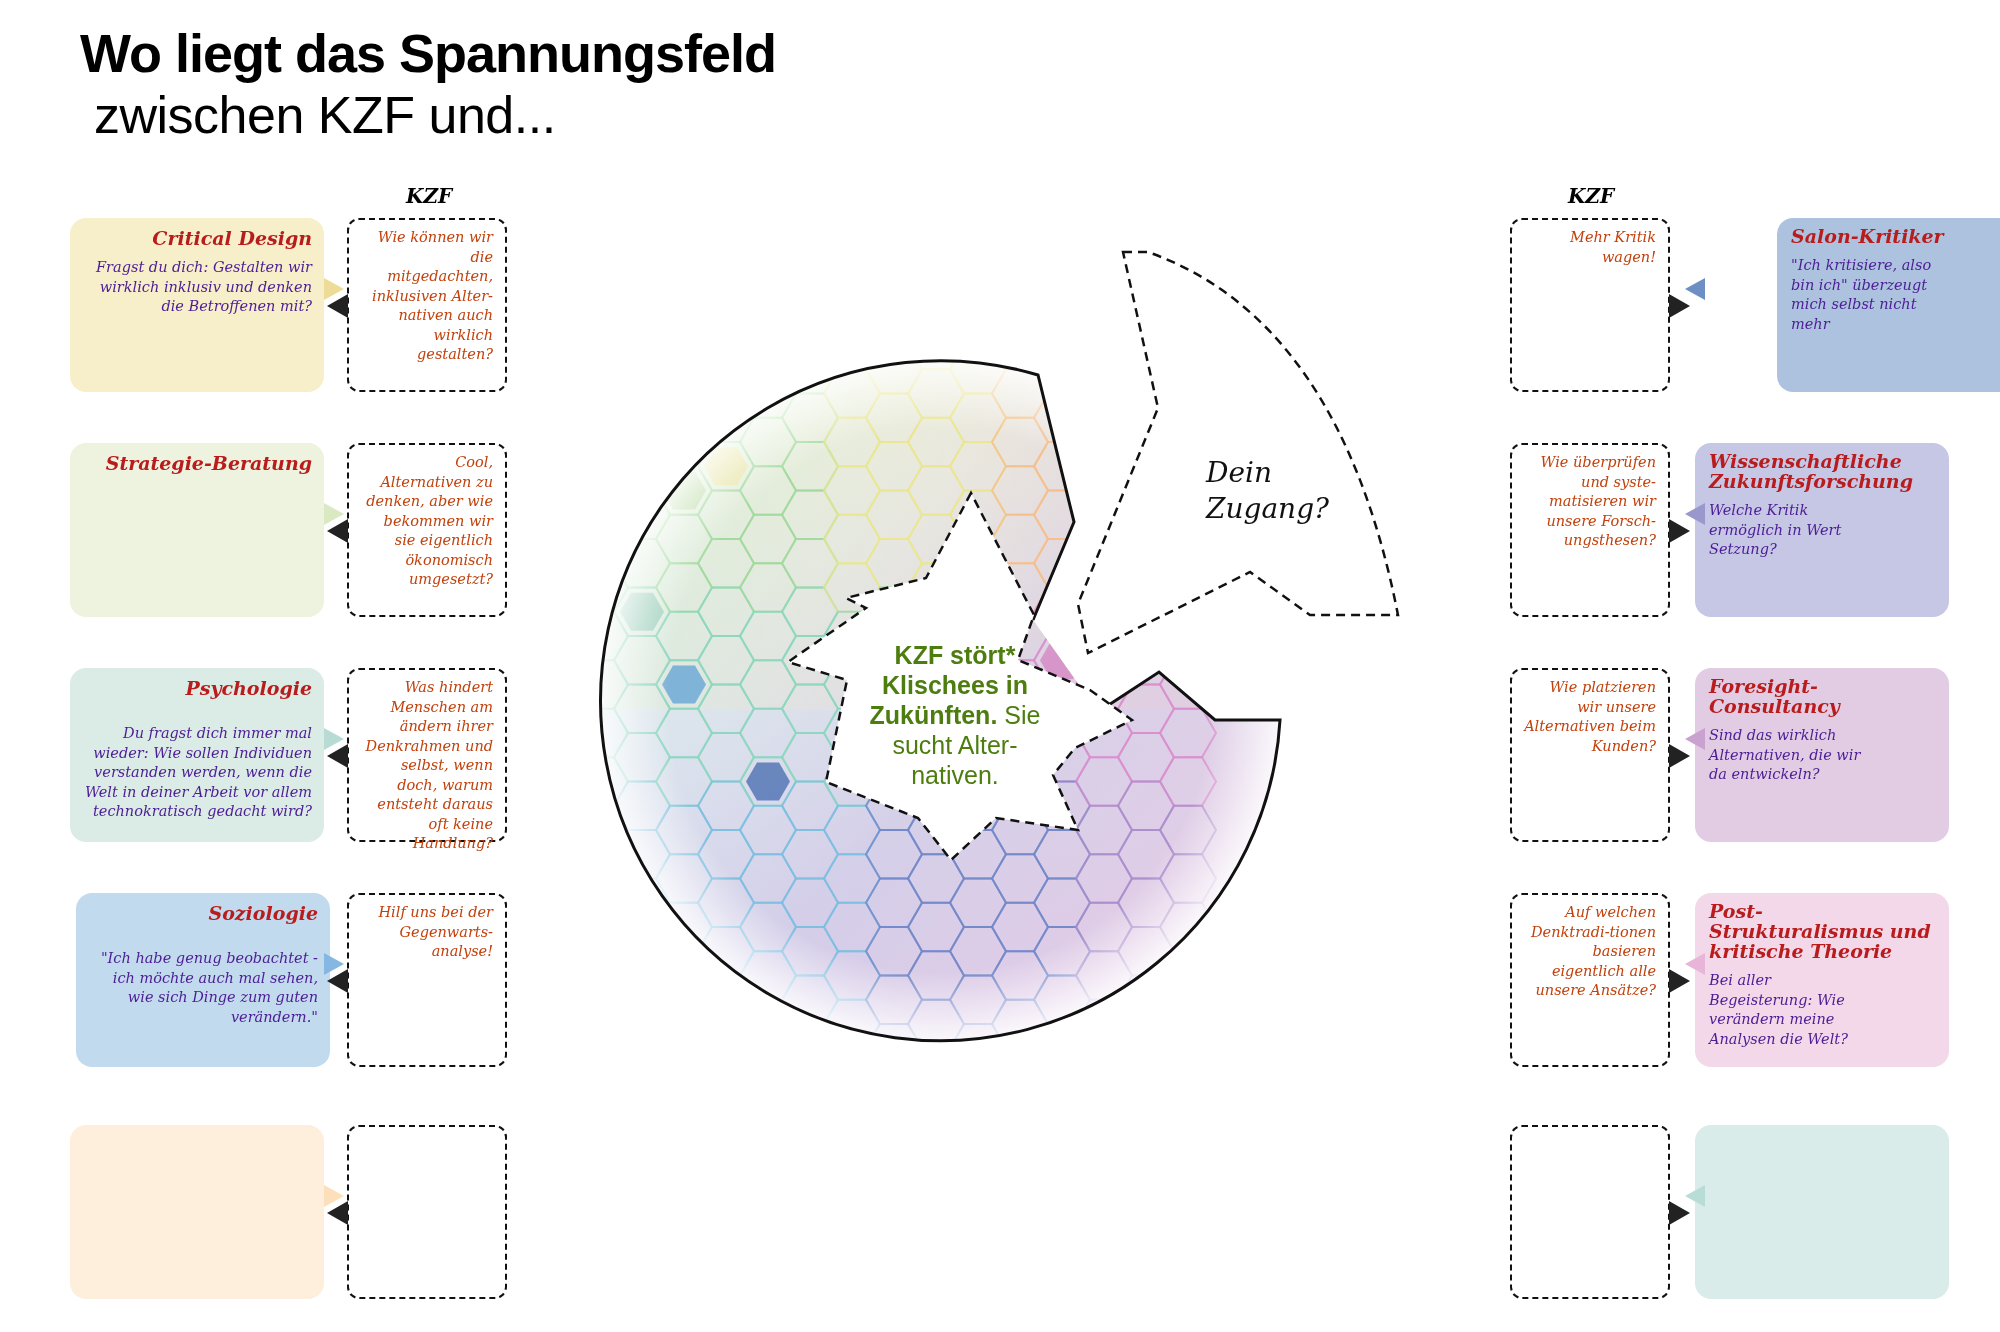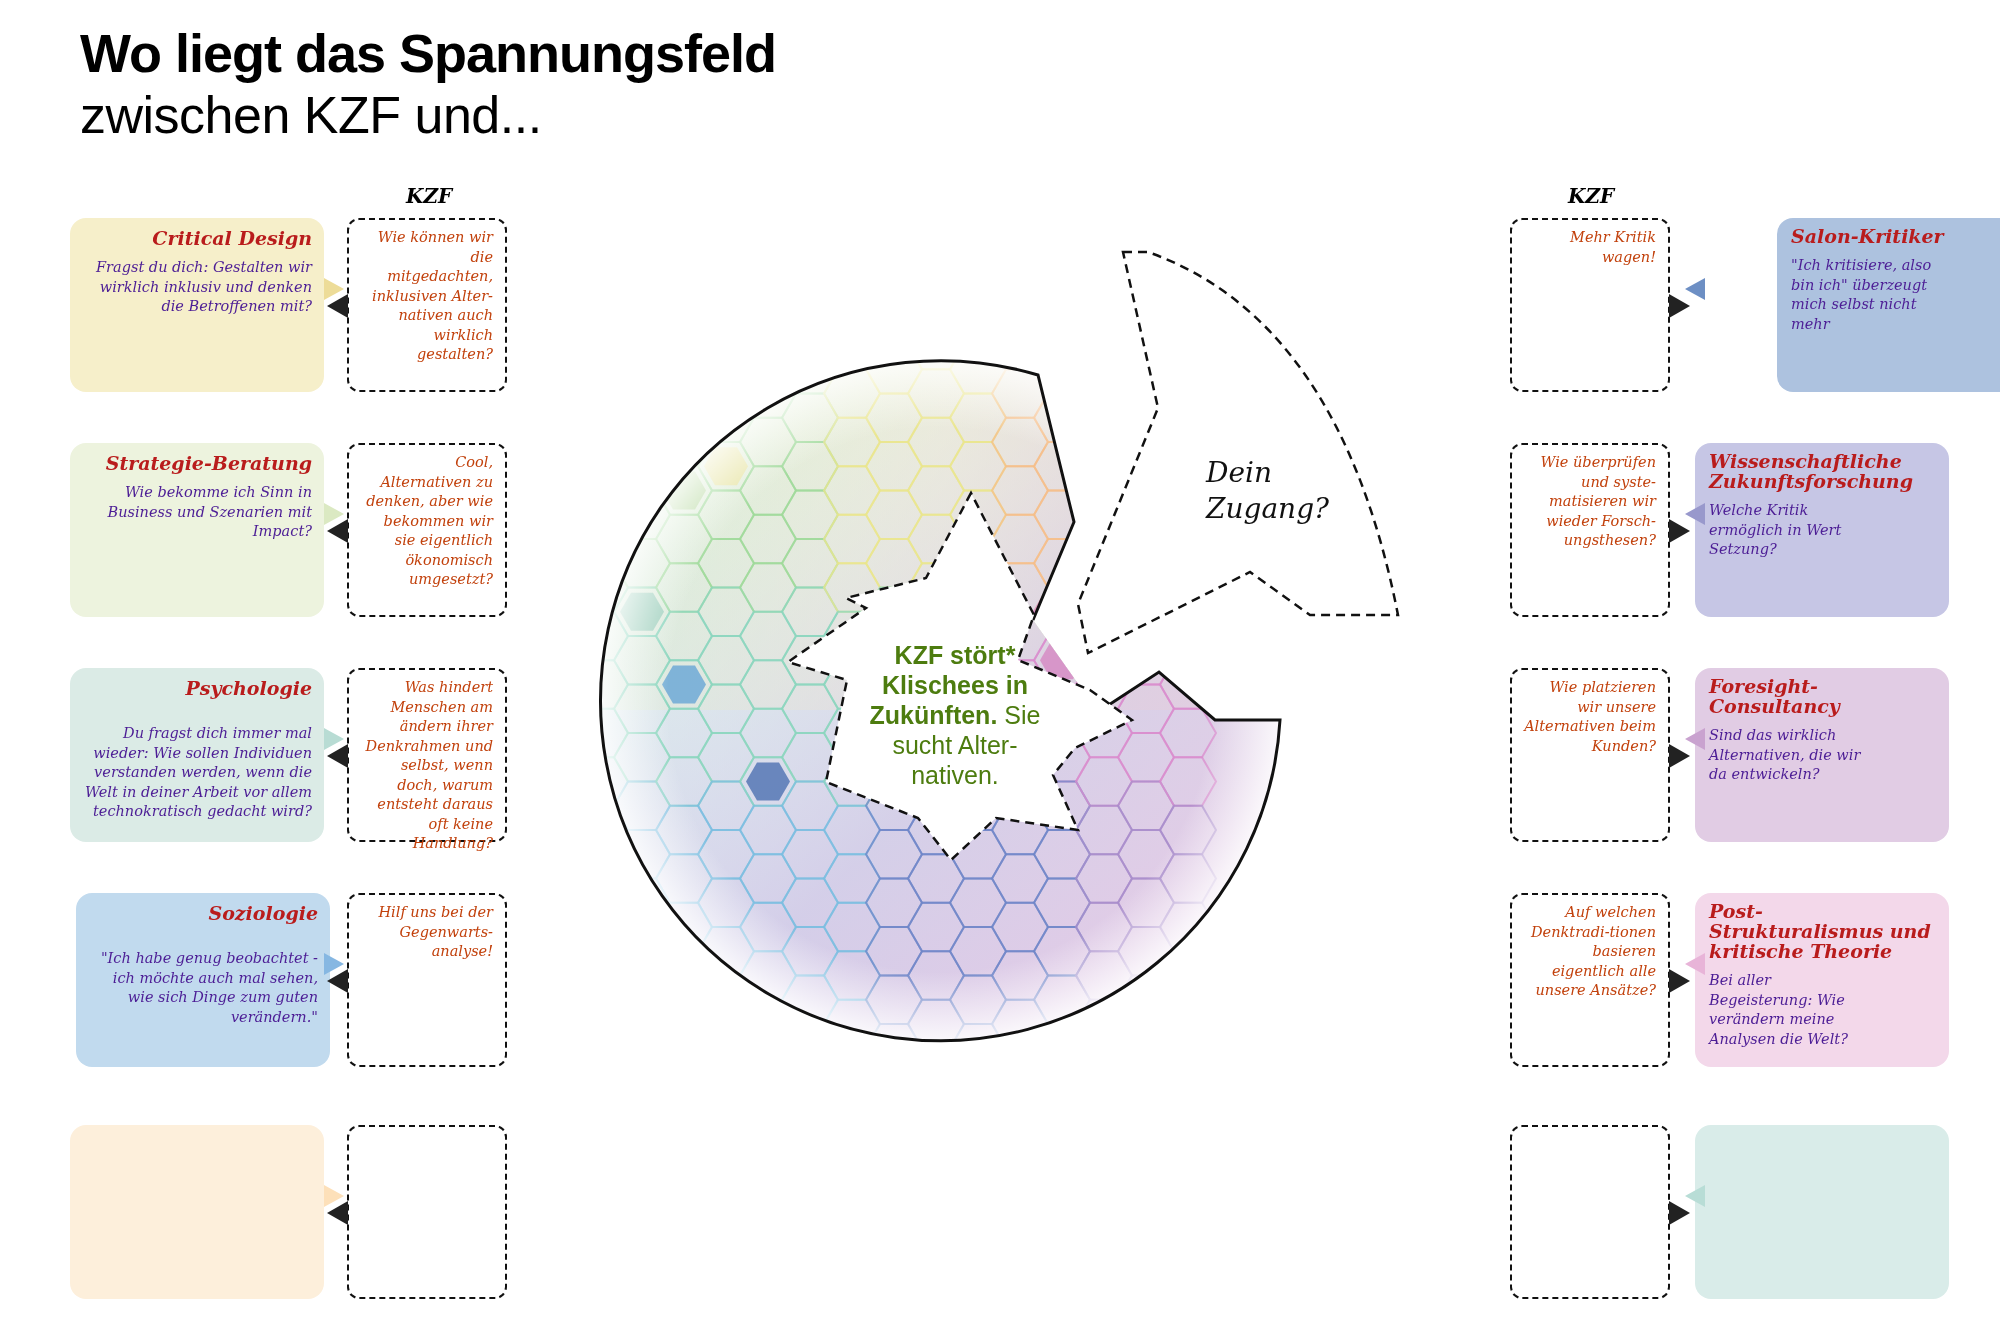--- a/index.html
+++ b/index.html
@@ -1,18 +1,18 @@
 <!DOCTYPE html>
 <html><head>
 <meta charset="utf-8">
 <style>
   html, body { margin: 0; padding: 0; background: #ffffff; }
   body { width: 2000px; height: 1332px; position: relative; overflow: hidden; font-family: "Liberation Sans", sans-serif; color: #111; }
   .title-main { position: absolute; left: 80px; top: 18px; font-family: "Liberation Sans", sans-serif; font-weight: 700; font-size: 54px; letter-spacing: -1px; color: #000; margin: 0; line-height: 70px; }
-  .title-sub { position: absolute; left: 80px; top: 82px; font-family: "Liberation Sans", sans-serif; font-weight: 400; font-size: 52px; color: #000; margin: 0; line-height: 66px; letter-spacing: -0.5px; }
+  .title-sub { position: absolute; left: 94px; top: 82px; font-family: "Liberation Sans", sans-serif; font-weight: 400; font-size: 52px; color: #000; margin: 0; line-height: 66px; letter-spacing: -0.5px; }
 
   .kzf-head { position: absolute; font-family: "DejaVu Serif", serif; font-weight: 700; font-style: italic; font-size: 20px; color: #000; }
 
   .card { position: absolute; width: 254px; height: 174px; border-radius: 16px; box-sizing: border-box; font-family: "DejaVu Serif", serif; font-style: italic; }
   .card.left { text-align: right; padding: 10px 12px 10px 14px; }
   .card.right { text-align: left; padding: 8px 14px 10px 14px; }
   .card h3 { margin: 0; font-size: 19px; line-height: 20px; font-weight: 700; font-style: italic; color: #b91c1c; }
   .card p { margin: 10px 0 0 0; font-size: 14.5px; line-height: 19.5px; color: #4c1d95; }
 
   .kzf-box { position: absolute; width: 160px; height: 174px; box-sizing: border-box; border: 2.5px dashed #111; border-radius: 12px; font-family: "DejaVu Serif", serif; font-style: italic; font-size: 14.5px; line-height: 19.5px; color: #c2410c; text-align: right; padding: 8px 12px; }
@@ -36,21 +36,20 @@
 <div id="left-col">
     <div class="card left" style="left: 70px; top: 218px; background: rgb(246, 239, 202);">
       <h3>Critical Design</h3>
       <p>Fragst du dich: Gestalten wir wirklich inklusiv und denken die Betroffenen mit?</p>
     </div>
     <div class="kzf-box" style="left: 347px; top: 218px;">Wie können wir die mitgedachten, inklusiven Alter-nativen auch wirklich gestalten?</div>
     <div class="arrow" style="left: 324px; top: 278px; border-top: 11px solid transparent; border-bottom: 11px solid transparent; border-left: 20px solid rgb(237, 220, 152);"></div>
     <div class="arrow" style="left: 327px; top: 294px; border-top: 12px solid transparent; border-bottom: 12px solid transparent; border-right: 21px solid rgb(34, 34, 34);"></div>
     <div class="card left" style="left: 70px; top: 443px; background: rgb(237, 243, 222);">
       <h3>Strategie-Beratung</h3>
-      <p>Wie bekomme ich Sinn in Business und Szenarien mit Impact?</p>
     </div>
     <div class="kzf-box" style="left: 347px; top: 443px;">Cool, Alternativen zu denken, aber wie bekommen wir sie eigentlich ökonomisch umgesetzt?</div>
     <div class="arrow" style="left: 324px; top: 503px; border-top: 11px solid transparent; border-bottom: 11px solid transparent; border-left: 20px solid rgb(219, 233, 194);"></div>
     <div class="arrow" style="left: 327px; top: 519px; border-top: 12px solid transparent; border-bottom: 12px solid transparent; border-right: 21px solid rgb(34, 34, 34);"></div>
     <div class="card left" style="left: 70px; top: 668px; background: rgb(219, 235, 230);">
       <h3>Psychologie</h3>
       <p style="margin-top: 26px;">Du fragst dich immer mal wieder: Wie sollen Individuen verstanden werden, wenn die Welt in deiner Arbeit vor allem technokratisch gedacht wird?</p>
     </div>
     <div class="kzf-box" style="left: 347px; top: 668px;">Was hindert Menschen am ändern ihrer Denkrahmen und selbst, wenn doch, warum entsteht daraus oft keine Handlung?</div>
     <div class="arrow" style="left: 324px; top: 728px; border-top: 11px solid transparent; border-bottom: 11px solid transparent; border-left: 20px solid rgb(184, 220, 212);"></div>
@@ -71,21 +70,21 @@
     <div class="arrow" style="left: 327px; top: 1201px; border-top: 12px solid transparent; border-bottom: 12px solid transparent; border-right: 21px solid rgb(34, 34, 34);"></div>
   </div>
 <div id="right-col">
     <div class="kzf-box" style="left: 1510px; top: 218px;">Mehr Kritik wagen!</div>
     <div class="card right" style="left: 1777px; top: 218px; background: rgb(173, 194, 223);">
       <h3>Salon-Kritiker</h3>
       <p style="margin-right: 60px;">"Ich kritisiere, also bin ich" überzeugt mich selbst nicht mehr</p>
     </div>
     <div class="arrow" style="left: 1685px; top: 278px; border-top: 11px solid transparent; border-bottom: 11px solid transparent; border-right: 20px solid rgb(109, 143, 196);"></div>
     <div class="arrow" style="left: 1669px; top: 294px; border-top: 12px solid transparent; border-bottom: 12px solid transparent; border-left: 21px solid rgb(34, 34, 34);"></div>
-    <div class="kzf-box" style="left: 1510px; top: 443px;">Wie überprüfen und syste-matisieren wir wieder Forsch-ungsthesen?</div>
+    <div class="kzf-box" style="left: 1510px; top: 443px;">Wie überprüfen und syste-matisieren wir unsere Forsch-ungsthesen?</div>
     <div class="card right" style="left: 1695px; top: 443px; background: rgb(198, 198, 229);">
       <h3>Wissenschaftliche Zukunftsforschung</h3>
       <p style="margin-right: 60px;">Welche Kritik ermöglich in Wert Setzung?</p>
     </div>
     <div class="arrow" style="left: 1685px; top: 503px; border-top: 11px solid transparent; border-bottom: 11px solid transparent; border-right: 20px solid rgb(152, 152, 204);"></div>
     <div class="arrow" style="left: 1669px; top: 519px; border-top: 12px solid transparent; border-bottom: 12px solid transparent; border-left: 21px solid rgb(34, 34, 34);"></div>
     <div class="kzf-box" style="left: 1510px; top: 668px;">Wie platzieren wir unsere Alternativen beim Kunden?</div>
     <div class="card right" style="left: 1695px; top: 668px; background: rgb(225, 204, 228);">
       <h3>Foresight-Consultancy</h3>
       <p style="margin-right: 60px;">Sind das wirklich Alternativen, die wir da entwickeln?</p>

